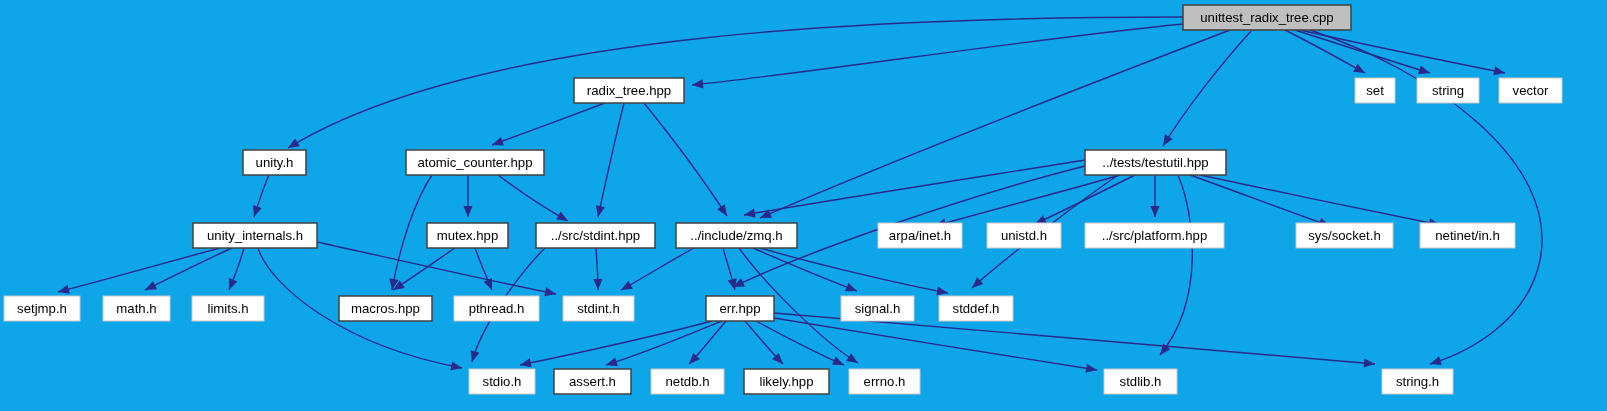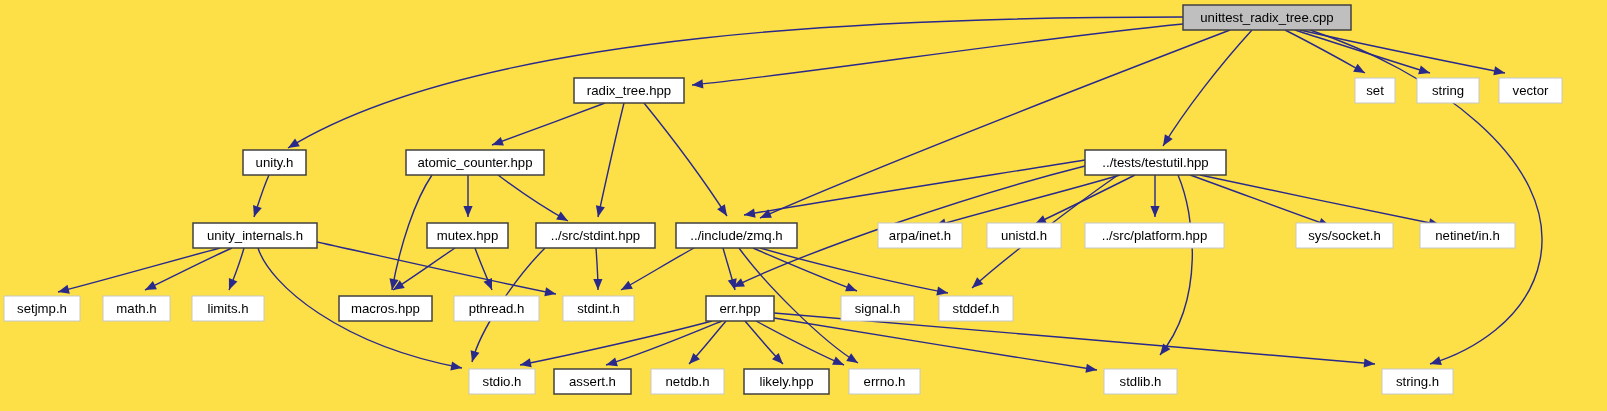--- a/index.html
+++ b/index.html
@@ -1,19 +1,19 @@
 <!DOCTYPE html>
 <html><head>
 <meta charset="utf-8">
 <style>
   html,body{margin:0;padding:0;background:#ffffff;}
   #graph-wrap{
     position:relative;
     width:1607px;height:411px;
-    background:#fde047;
+    background:#0ea5e9;
     font-family:"Liberation Sans", sans-serif;
     overflow:hidden;
   }
   svg{position:absolute;left:0;top:0;width:1607px;height:411px;display:block;}
   .edge{fill:none;stroke:#29298c;stroke-width:1.4px;}
   .arrowhead{fill:#29298c;stroke:none;}
   .node-box{stroke-width:1px;}
   .node-sys{fill:#ffffff;stroke:#c8c8c8;stroke-width:1px;}
   .node-proj{fill:#ffffff;stroke:#404040;stroke-width:1.5px;}
   .node-root{fill:#bfbfbf;stroke:#404040;stroke-width:1.5px;}

